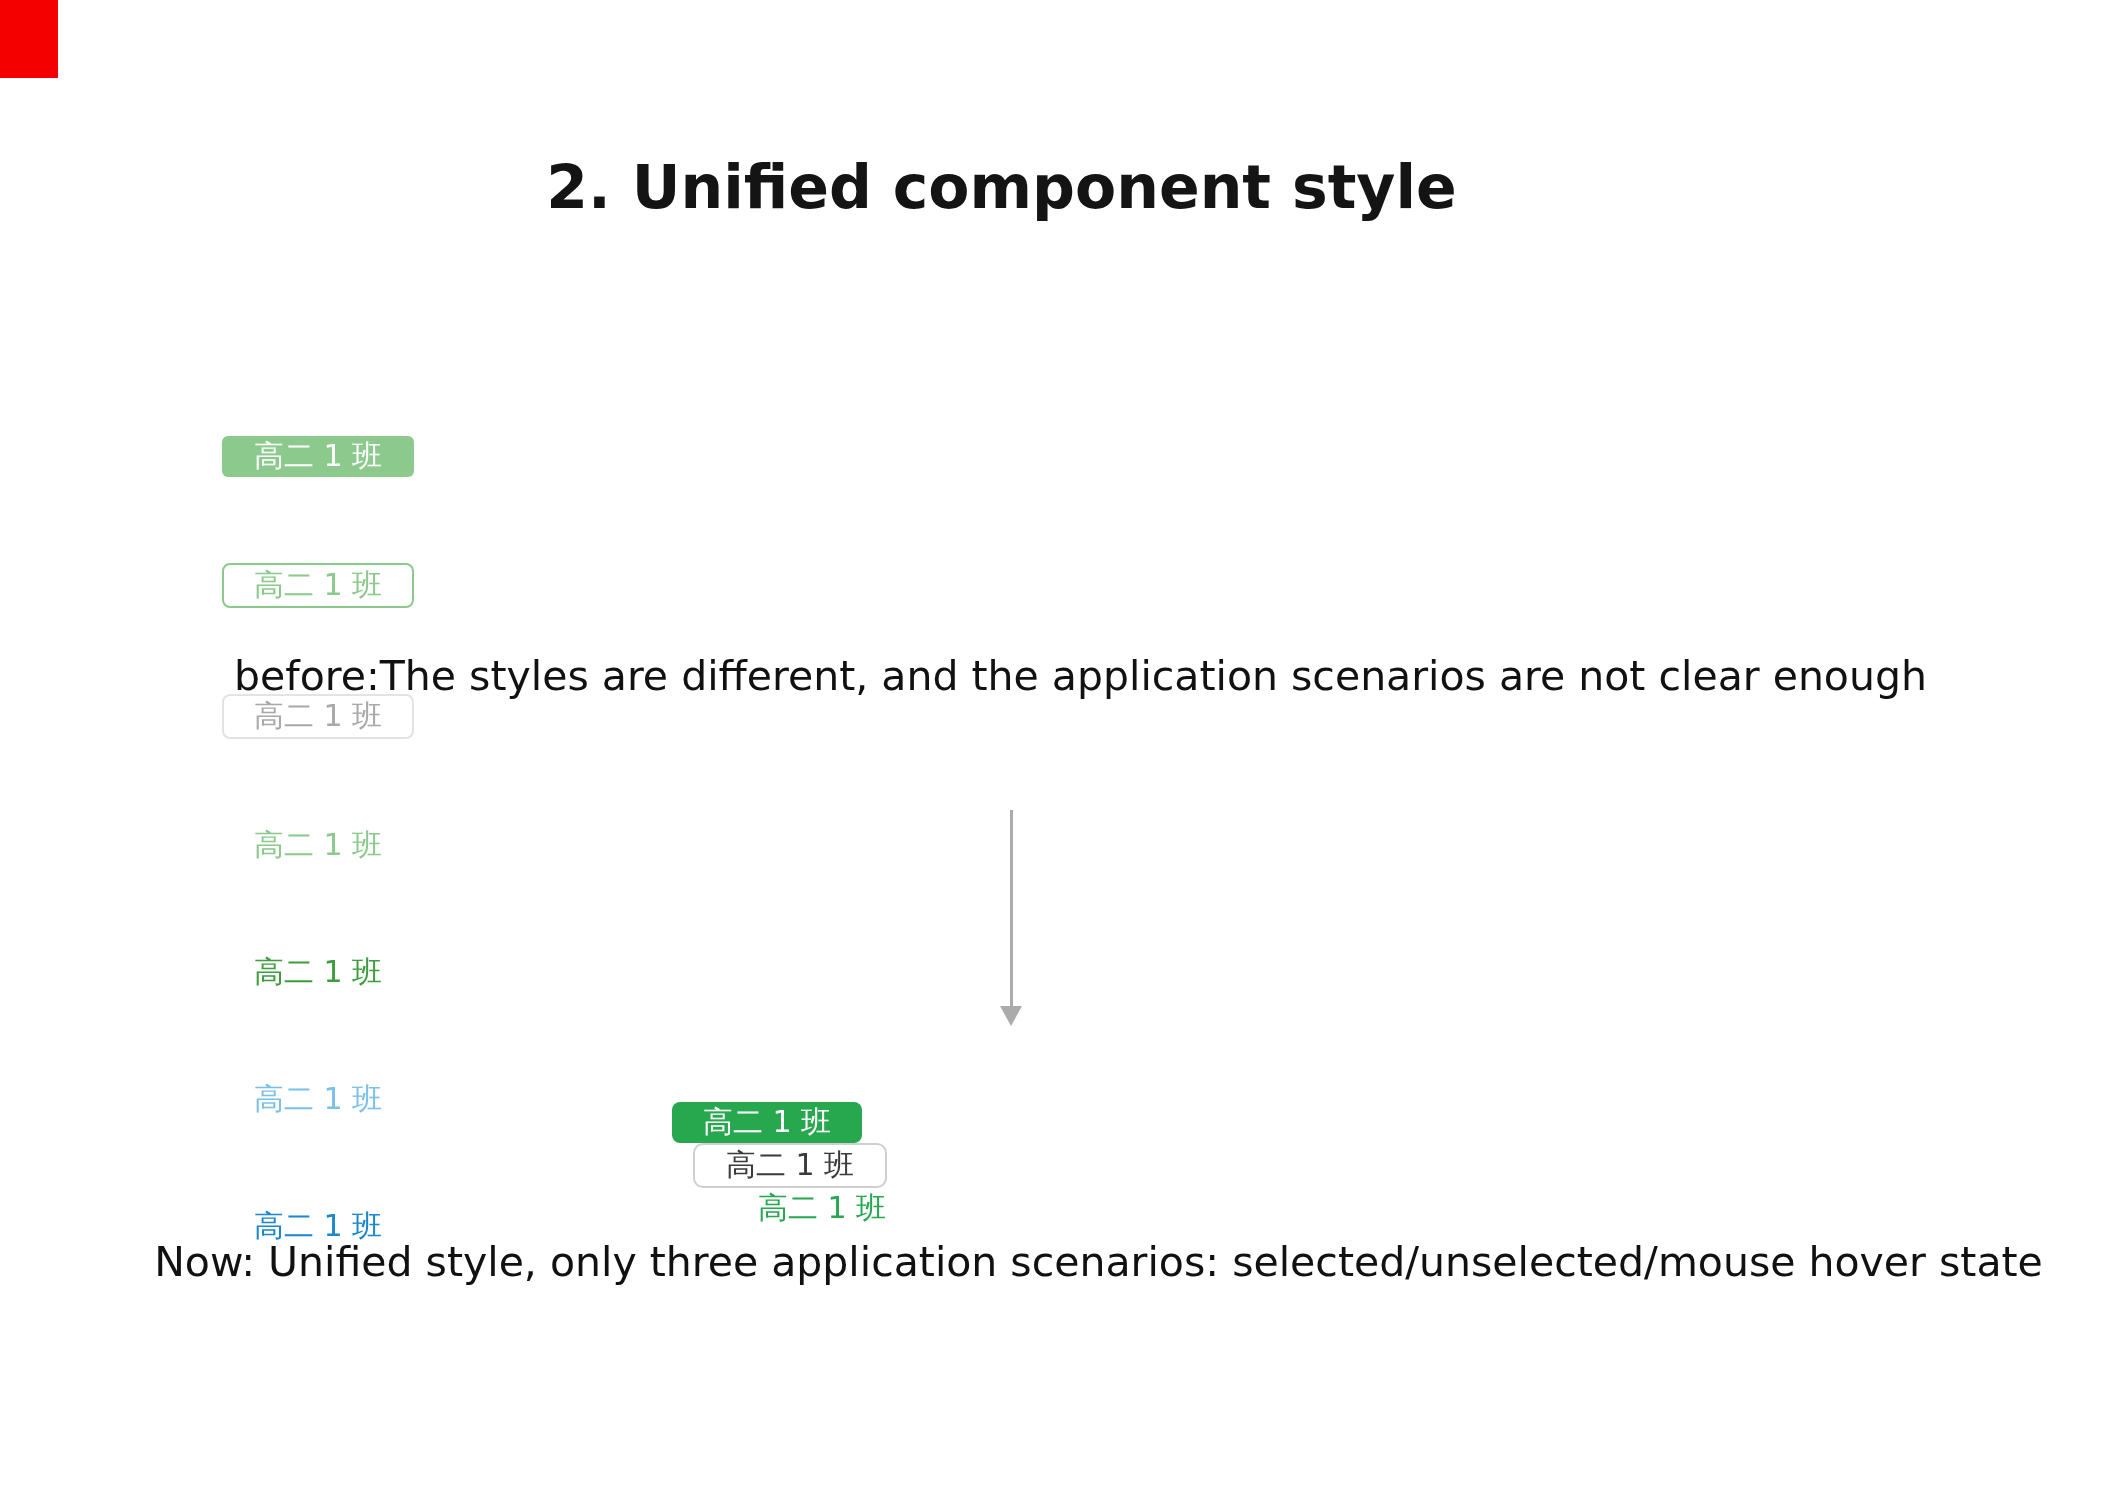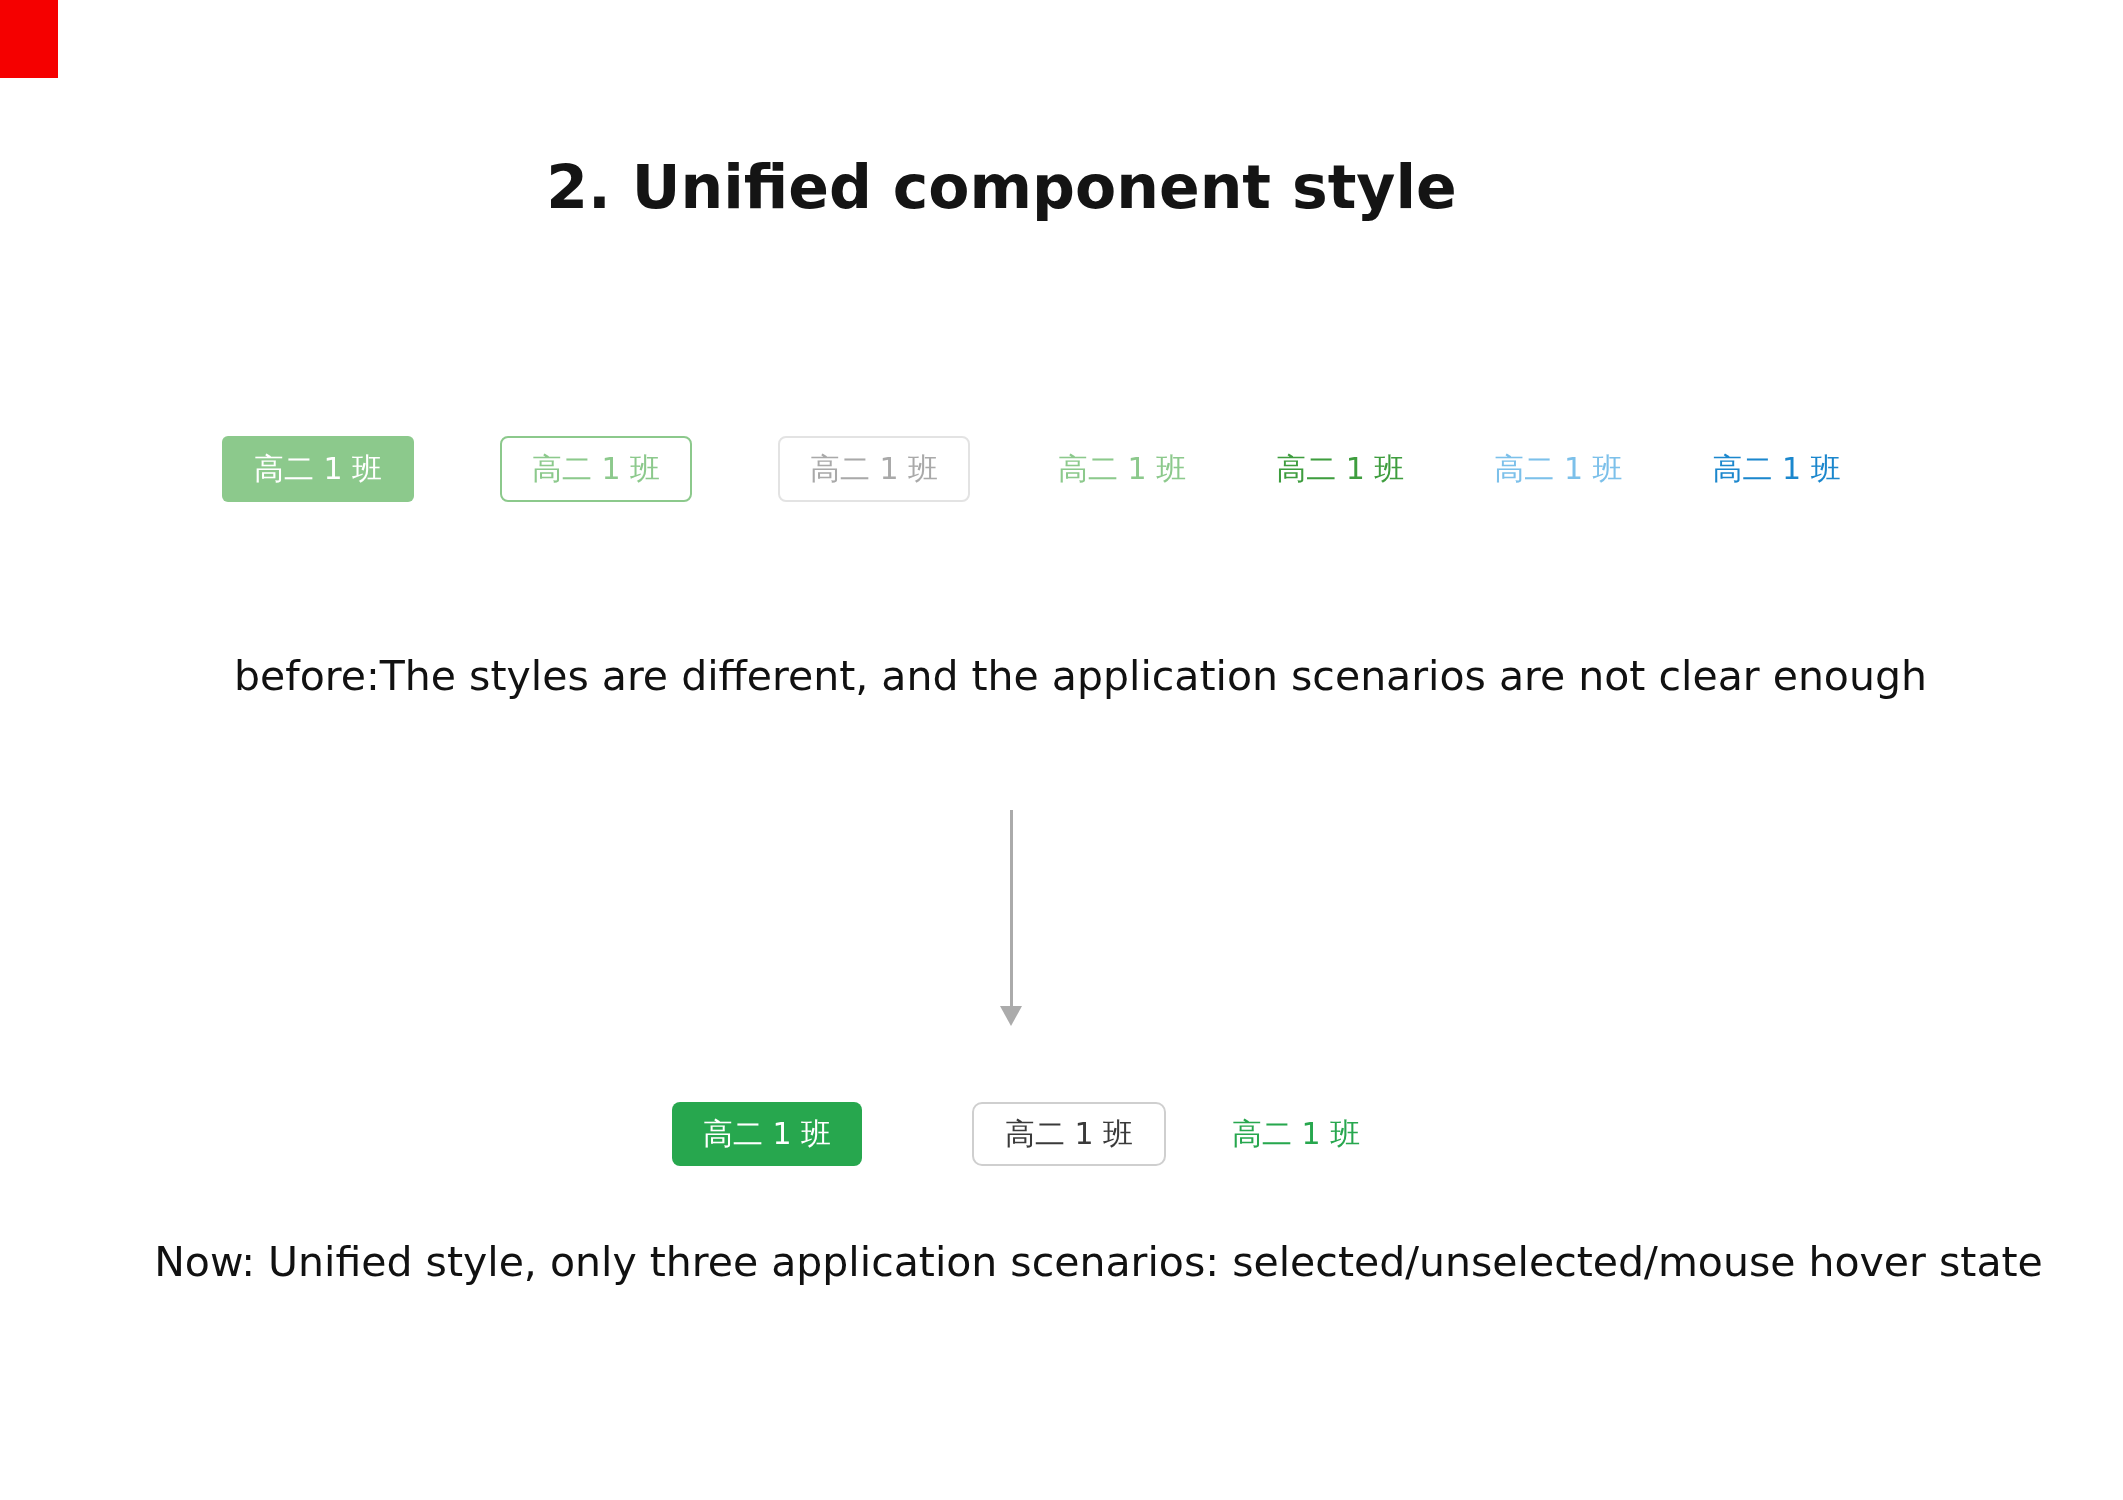--- a/index.html
+++ b/index.html
@@ -11,21 +11,21 @@
     background: #f50000;
   }
 
   .page-title {
     position: absolute; top: 152px; left: 0; width: 100%;
     text-align: center; transform: translateX(-60px);
     font-size: 60px; font-weight: bold; color: #141414; letter-spacing: 0px;
   }
 
   
-  .tag-row { position: absolute; display: flex; align-items: center; }
+  .tag-row { position: absolute; display: flex; align-items: center; flex-direction: column; }
   .row-before { top: 436px; left: 222px; gap: 86px; height: 66px; }
   .row-now   { top: 1102px; left: 672px; height: 64px; }
 
   .tag {
     display: flex; align-items: center; justify-content: center;
     font-size: 30px; height: 66px; min-width: 192px;
     border-radius: 8px; background: transparent; border: none; cursor: default;
     font-family: inherit;
   }
   .tag.text-only { min-width: 0; padding: 0 2px; height: auto; }

